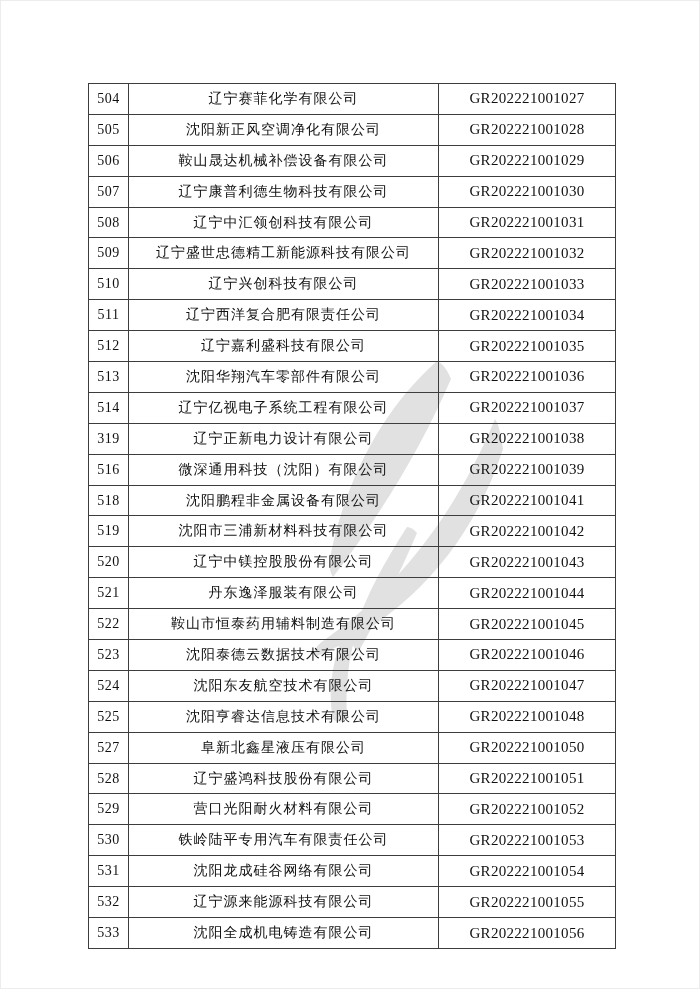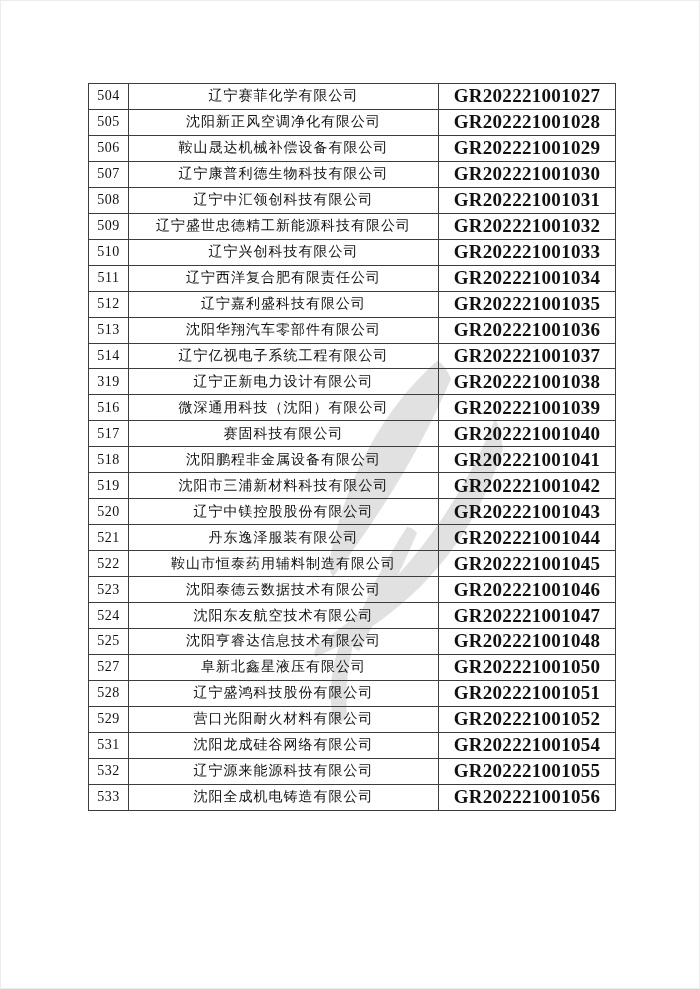--- a/index.html
+++ b/index.html
@@ -25,44 +25,43 @@
     width: 218px;
     height: 368px;
     opacity: 0.55;
     pointer-events: none;
   }
   table.registry {
     position: absolute;
     left: 87px;
     top: 82px;
     width: 527px;
-    height: 728px;
+    height: 866px;
     border-collapse: collapse;
     table-layout: fixed;
   }
   table.registry td {
     border: 1px solid var(--border, #3d3d3d);
     text-align: center;
     vertical-align: middle;
     padding: 0 2px;
     overflow: hidden;
     white-space: nowrap;
   }
   td.col-no {
     font-size: 14px;
     letter-spacing: 0.5px;
   }
   td.col-company {
     font-size: 14px;
     letter-spacing: 1px;
   }
   td.col-code {
-    font-size: 19px;
+    font-size: 15px;
     letter-spacing: 0.3px;
-    font-weight: bold;
   }
 </style>
 </head>
 <body>
 
 <div class="page">
 
   <svg class="watermark" viewBox="0 0 218 368" xmlns="http://www.w3.org/2000/svg">
     <g class="wm-fill">
 
@@ -146,25 +145,20 @@
           <td class="col-no">319</td>
           <td class="col-company">辽宁正新电力设计有限公司</td>
           <td class="col-code">GR202221001038</td>
         </tr>
         <tr>
           <td class="col-no">516</td>
           <td class="col-company">微深通用科技（沈阳）有限公司</td>
           <td class="col-code">GR202221001039</td>
         </tr>
         <tr>
-          <td class="col-no">517</td>
-          <td class="col-company">赛固科技有限公司</td>
-          <td class="col-code">GR202221001040</td>
-        </tr>
-        <tr>
           <td class="col-no">518</td>
           <td class="col-company">沈阳鹏程非金属设备有限公司</td>
           <td class="col-code">GR202221001041</td>
         </tr>
         <tr>
           <td class="col-no">519</td>
           <td class="col-company">沈阳市三浦新材料科技有限公司</td>
           <td class="col-code">GR202221001042</td>
         </tr>
         <tr>
@@ -206,20 +200,25 @@
           <td class="col-no">528</td>
           <td class="col-company">辽宁盛鸿科技股份有限公司</td>
           <td class="col-code">GR202221001051</td>
         </tr>
         <tr>
           <td class="col-no">529</td>
           <td class="col-company">营口光阳耐火材料有限公司</td>
           <td class="col-code">GR202221001052</td>
         </tr>
         <tr>
+          <td class="col-no">530</td>
+          <td class="col-company">铁岭陆平专用汽车有限责任公司</td>
+          <td class="col-code">GR202221001053</td>
+        </tr>
+        <tr>
           <td class="col-no">531</td>
           <td class="col-company">沈阳龙成硅谷网络有限公司</td>
           <td class="col-code">GR202221001054</td>
         </tr>
         <tr>
           <td class="col-no">532</td>
           <td class="col-company">辽宁源来能源科技有限公司</td>
           <td class="col-code">GR202221001055</td>
         </tr>
         <tr>

